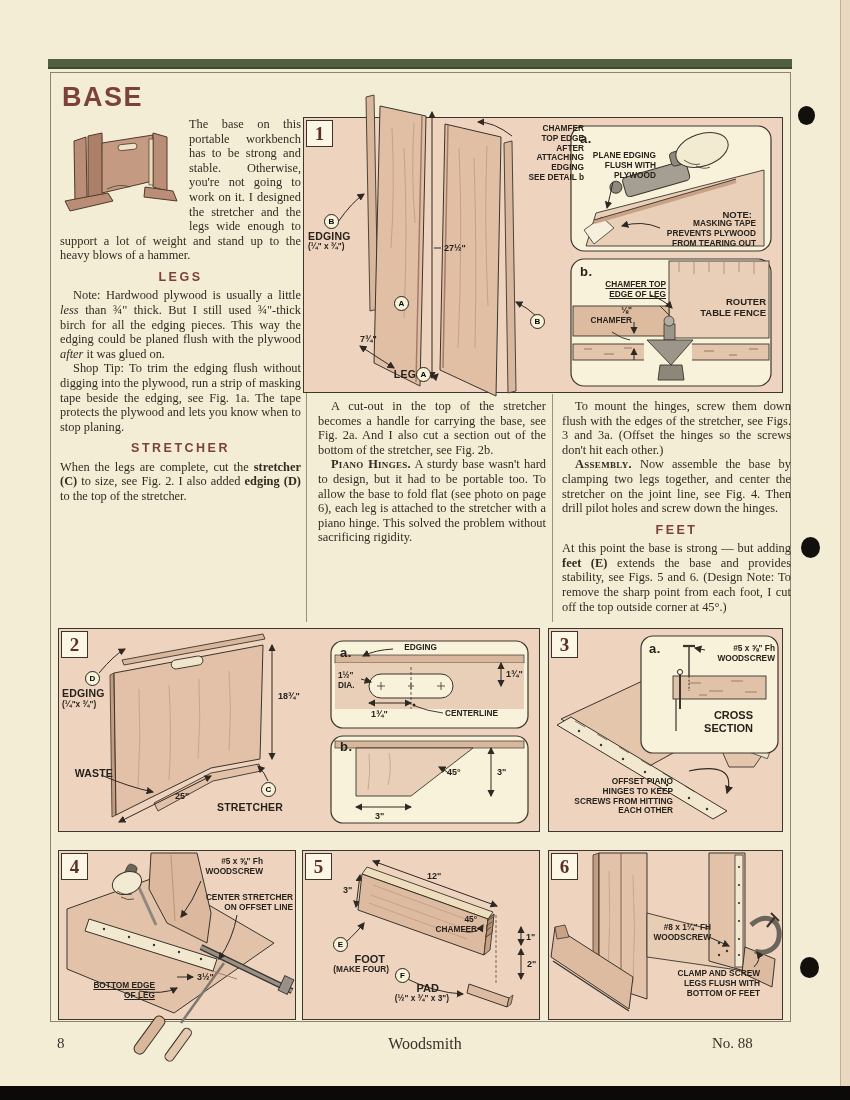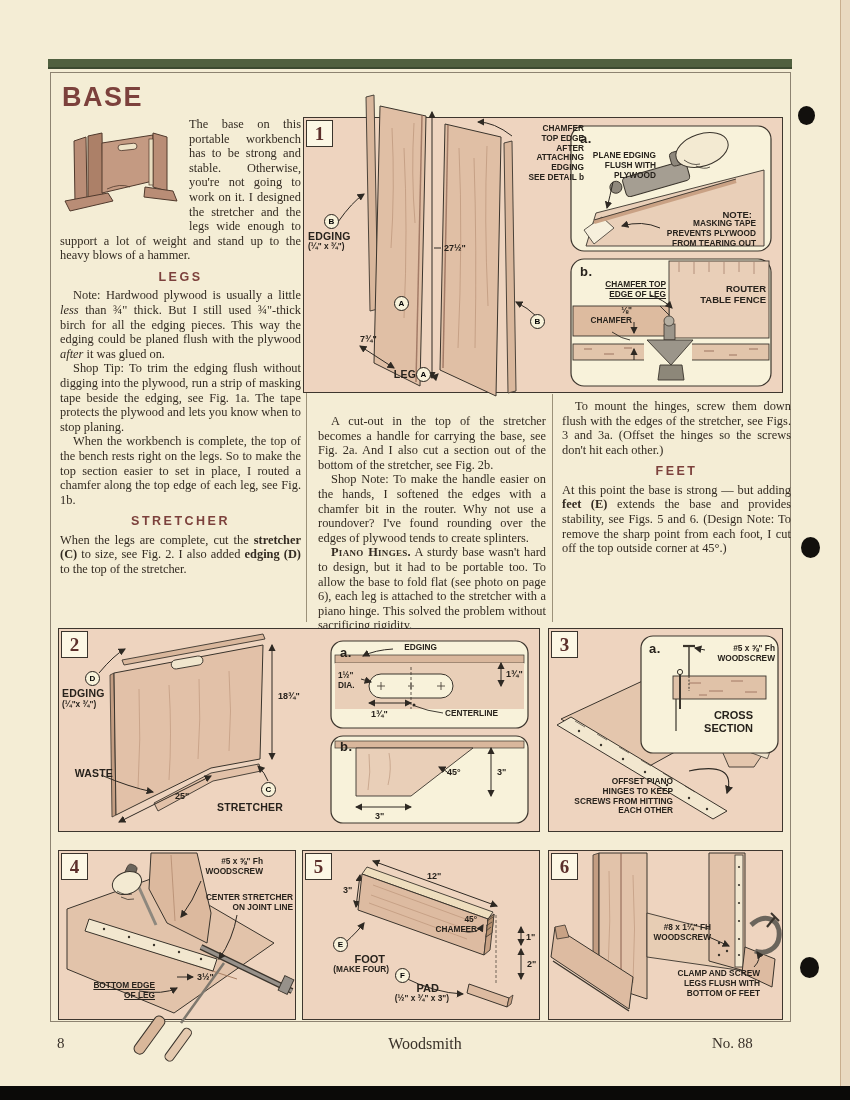--- a/index.html
+++ b/index.html
@@ -74,33 +74,32 @@
           <polygon points="85,68 113,72 117,82 84,78" fill="#b98d76" stroke="#503a2d" stroke-width="1"></polygon>
           <path d="M47,70 Q60,64 70,68" fill="none" stroke="#503a2d" stroke-width="0.8"></path>
         </svg>
       </span>
       <p class="bp"><span>The base on this portable workbench has to be strong and stable. Otherwise, you're not going to work on it. I designed the stretcher and the legs wide enough to support a lot of weight and stand up to the heavy blows of a hammer.</span></p>
       <div style="clear:both"></div>
     </div>
     <h2 class="sec-h">LEGS</h2>
     <p class="bp ind"><span>Note: Hardwood plywood is usually a little </span><span class="rich-i">less</span><span> than ¾" thick. But I still used ¾"-thick birch for all the edging pieces. This way the edging could be planed flush with the plywood </span><span class="rich-i">after</span><span> it was glued on.</span></p>
     <p class="bp ind"><span>Shop Tip: To trim the edging flush without digging into the plywood, run a strip of masking tape beside the edging, see Fig. 1a. The tape protects the plywood and lets you know when to stop planing.</span></p>
-    <p class="bp ind"><span>When the workbench is complete, the top of the bench rests right on the legs. So to make the top section easier to set in place, I routed a chamfer along the top edge of each leg,  see Fig. 1b.</span></p>
     <h2 class="sec-h">STRETCHER</h2>
     <p class="bp"><span>When the legs are complete, cut the </span><span class="rich-b">stretcher (C)</span><span> to size, see Fig. 2. I also added </span><span class="rich-b">edging (D)</span><span> to the top of the stretcher.</span></p>
   </div>
 
-  <div class="col" style="left:318px;top:399px;width:228px;margin-top:15px;">
+  <div class="col" style="left:318px;top:399px;width:228px;">
     <p class="bp ind"><span>A cut-out in the top of the stretcher becomes a handle for carrying the base, see Fig. 2a. And I also cut a section out of the bottom of the stretcher, see Fig. 2b.</span></p>
-    <p class="bp ind"><span>Shop Note: To make the handle easier on the hands, I softened the edges with a chamfer bit in the router. Why not use a roundover? I've found rounding over the edges of plywood tends to create splinters.</span></p>
     <p class="bp ind"><span class="rich-sc">Piano Hinges.</span><span> A sturdy base wasn't hard to design, but it had to be portable too. To allow the base to fold flat (see photo on page 6), each leg is attached to the stretcher with a piano hinge. This solved the problem without sacrificing rigidity.</span></p>
   </div>
 
   <div class="col" style="left:562px;top:399px;width:229px;">
     <p class="bp ind"><span>To mount the hinges, screw them down flush with the edges of the stretcher, see Figs. 3 and 3a. (Offset the hinges so the screws don't hit each other.)</span></p>
+    <p class="bp ind"><span class="rich-sc">Assembly.</span><span> Now assemble the base by clamping two legs together, and center the stretcher on the joint line, see Fig. 4. Then drill pilot holes and screw down the hinges.</span></p>
     <h2 class="sec-h">FEET</h2>
     <p class="bp"><span>At this point the base is strong — but adding </span><span class="rich-b">feet (E)</span><span> extends the base and provides stability, see Figs. 5 and 6. (Design Note: To remove the sharp point from each foot, I cut off the top outside corner at 45°.)</span></p>
   </div>
 
   <div class="fig" style="left:303px;top:117px;width:478px;height:274px;">
     <svg width="478" height="274" viewBox="0 0 478 274">
 
       <polygon points="62,-21 70,-23 74,191 66,193" fill="#d9b79c" stroke="#3a342c" stroke-width="0.9"></polygon>
 
       <polygon points="76,-12 122,-2 116,268 70,245" fill="#e0bfa5" stroke="#3a342c" stroke-width="1"></polygon>
@@ -175,21 +174,21 @@
     <div class="lbl" style="left:270px;top:33px;width:82px;">PLANE EDGING
 FLUSH WITH
 PLYWOOD</div>
     <div class="lbl md" style="left:338px;top:91px;width:110px;">NOTE:</div>
     <div class="lbl" style="left:336px;top:101px;width:116px;">MASKING TAPE
 PREVENTS PLYWOOD
 FROM TEARING OUT</div>
     <div class="lbl la tag" style="left:276px;top:146px;">b.</div>
     <div class="lbl" style="left:276px;top:162px;width:86px;text-decoration:underline;">CHAMFER TOP
 EDGE OF LEG</div>
-    <div class="lbl md" style="left:372px;top:165px;width:90px;">ROUTER
+    <div class="lbl md" style="left:372px;top:178px;width:90px;">ROUTER
 TABLE FENCE</div>
     <div class="lbl" style="left:258px;top:188px;width:70px;">⅛"
 CHAMFER</div>
   </div>
 
   <div class="fig" style="left:58px;top:628px;width:480px;height:202px;">
     <svg width="480" height="202" viewBox="0 0 480 202">
       <polygon points="63,31 204,5 206,10 65,36" fill="#d9b79c" stroke="#3a342c" stroke-width="0.9"></polygon>
       <polygon points="51,46 55,44 57,186 53,188" fill="#c39d82" stroke="#3a342c" stroke-width="0.8"></polygon>
       <polygon points="55,44 204,16 201,130 152,139 93,168 57,186" fill="#e2c1a8" stroke="#3a342c" stroke-width="1"></polygon>
@@ -320,21 +319,21 @@
         </g>
       <path d="M142,30 Q134,50 122,66" fill="none" stroke="#2e2923" stroke-width="1" marker-end="url(#ah)"></path>
       <path d="M178,64 Q174,88 160,108" fill="none" stroke="#2e2923" stroke-width="1" marker-end="url(#ah)"></path>
       <path d="M118,126 L134,126" fill="none" stroke="#2e2923" stroke-width="1" marker-end="url(#ah)"></path>
       <path d="M80,140 Q104,144 118,137" fill="none" stroke="#2e2923" stroke-width="1" marker-end="url(#ah)"></path>
     </svg>
     <div class="fig-num">4</div>
     <div class="lbl" style="left:100px;top:6px;width:104px;">#5 x ⅝" Fh
 WOODSCREW</div>
     <div class="lbl" style="left:118px;top:42px;width:116px;">CENTER STRETCHER
-ON JOINT LINE</div>
+ON OFFSET LINE</div>
     <div class="lbl dim" style="left:138px;top:121px;">3½"</div>
     <div class="lbl" style="left:6px;top:130px;width:90px;text-decoration:underline;">BOTTOM EDGE
 OF LEG</div>
   </div>
 
   <div class="fig" style="left:302px;top:850px;width:236px;height:168px;">
     <svg width="236" height="168" viewBox="0 0 236 168">
       <line x1="70" y1="10" x2="194" y2="55" stroke="#2e2923" stroke-width="1" marker-start="url(#ah)" marker-end="url(#ah)"></line>
       <line x1="57" y1="24" x2="53" y2="56" stroke="#2e2923" stroke-width="1" marker-start="url(#ah)" marker-end="url(#ah)"></line>
       <polygon points="64,16 190,61 185,68 59,23" fill="#eedebe" stroke="#3a342c" stroke-width="0.9"></polygon>

